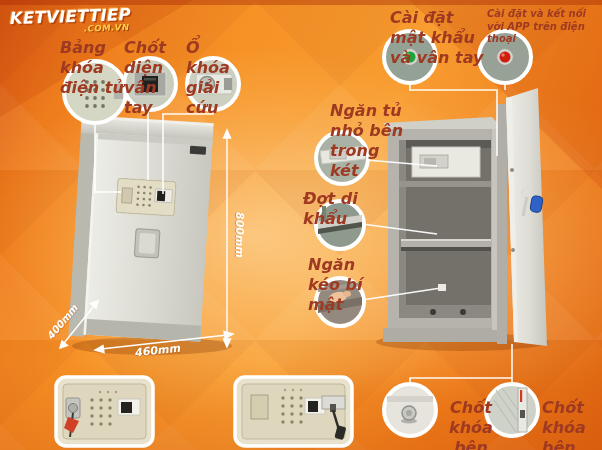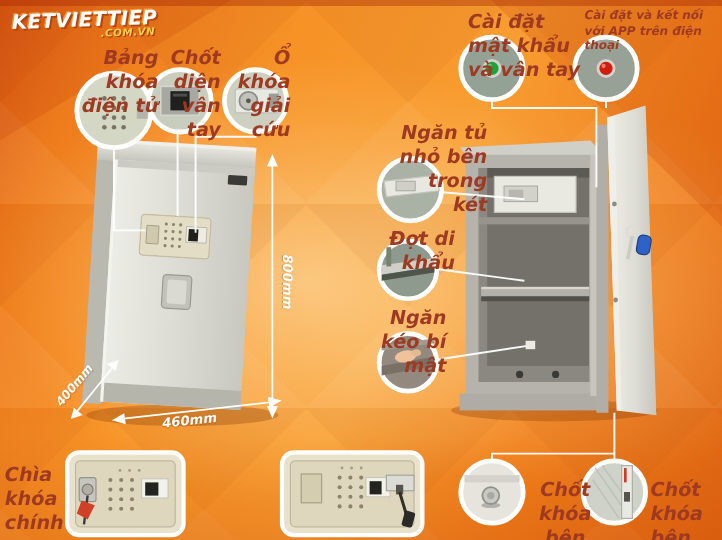--- a/index.html
+++ b/index.html
@@ -25,21 +25,21 @@
     background:linear-gradient(rgba(214,92,12,0), rgba(206,80,8,.30));}
   .svgscene{position:absolute;left:0;top:0;}
 
   .logo{position:absolute;left:10px;top:7px;transform:rotate(-2deg);}
   .logo .brand{font-size:16.5px;font-weight:900;font-style:italic;color:#ffffff;letter-spacing:.3px;
     text-shadow:1.5px 1.5px 0 rgba(178,66,8,.95), -1px -1px 0 rgba(255,210,120,.5);}
   .logo .domain{font-size:8.5px;font-weight:bold;font-style:italic;color:#ffd04a;text-align:right;
     margin-top:-2px;padding-right:2px;text-shadow:1px 1px 0 rgba(150,50,5,.8);letter-spacing:.5px;}
 
   .lbl{position:absolute;font-size:16px;font-weight:bold;font-style:italic;color:#9e3a22;line-height:1.25;}
-  .lbl.center{text-align:right;}
+  .lbl.center{text-align:left;}
   .dim{position:absolute;color:#ffffff;font-weight:bold;font-style:italic;font-size:11px;
     text-shadow:0 1px 1px rgba(150,60,0,.4);white-space:nowrap;}
 </style>
 </head>
 <body>
 
 <div class="stage">
   <div class="facets"></div>
   <div class="corner-tr"></div>
   <div class="corner-tl"></div>
@@ -328,20 +328,19 @@
   </div>
 
   <div class="lbl center" style="left:60px;top:38px;width:72px;">Bảng khóa điện tử</div>
   <div class="lbl center" style="left:124px;top:38px;width:60px;">Chốt diện vân tay</div>
   <div class="lbl center" style="left:186px;top:38px;width:56px;">Ổ khóa giải cứu</div>
   <div class="lbl" style="left:390px;top:8px;width:96px;">Cài đặt mật khẩu và vân tay</div>
   <div class="lbl" style="left:487px;top:8px;width:112px;font-size:10px;">Cài đặt và kết nối với APP trên điện thoại</div>
   <div class="lbl center" style="left:305px;top:101px;width:76px;margin-left:25px;">Ngăn tủ nhỏ bên trong két</div>
   <div class="lbl center" style="left:303px;top:189px;width:76px;">Đợt di khẩu</div>
   <div class="lbl center" style="left:308px;top:255px;width:64px;">Ngăn kéo bí mật</div>
-  <div class="lbl" style="left:4px;top:386px;width:58px;">Chìa khóa chính</div>
   <div class="lbl" style="left:441px;top:398px;width:60px;text-align:center;">Chốt khóa bên trên</div>
   <div class="lbl" style="left:542px;top:398px;width:60px;">Chốt khóa bên ngoài</div>
 
   <div class="dim" style="left:246px;top:212px;transform:rotate(90deg);transform-origin:0 0;">800mm</div>
   <div class="dim" style="left:118px;top:344px;width:80px;text-align:center;transform:rotate(-6deg);">460mm</div>
   <div class="dim" style="left:40px;top:312px;width:52px;font-size:10px;transform:rotate(-50deg);">400mm</div>
 </div>
 
 </body></html>

